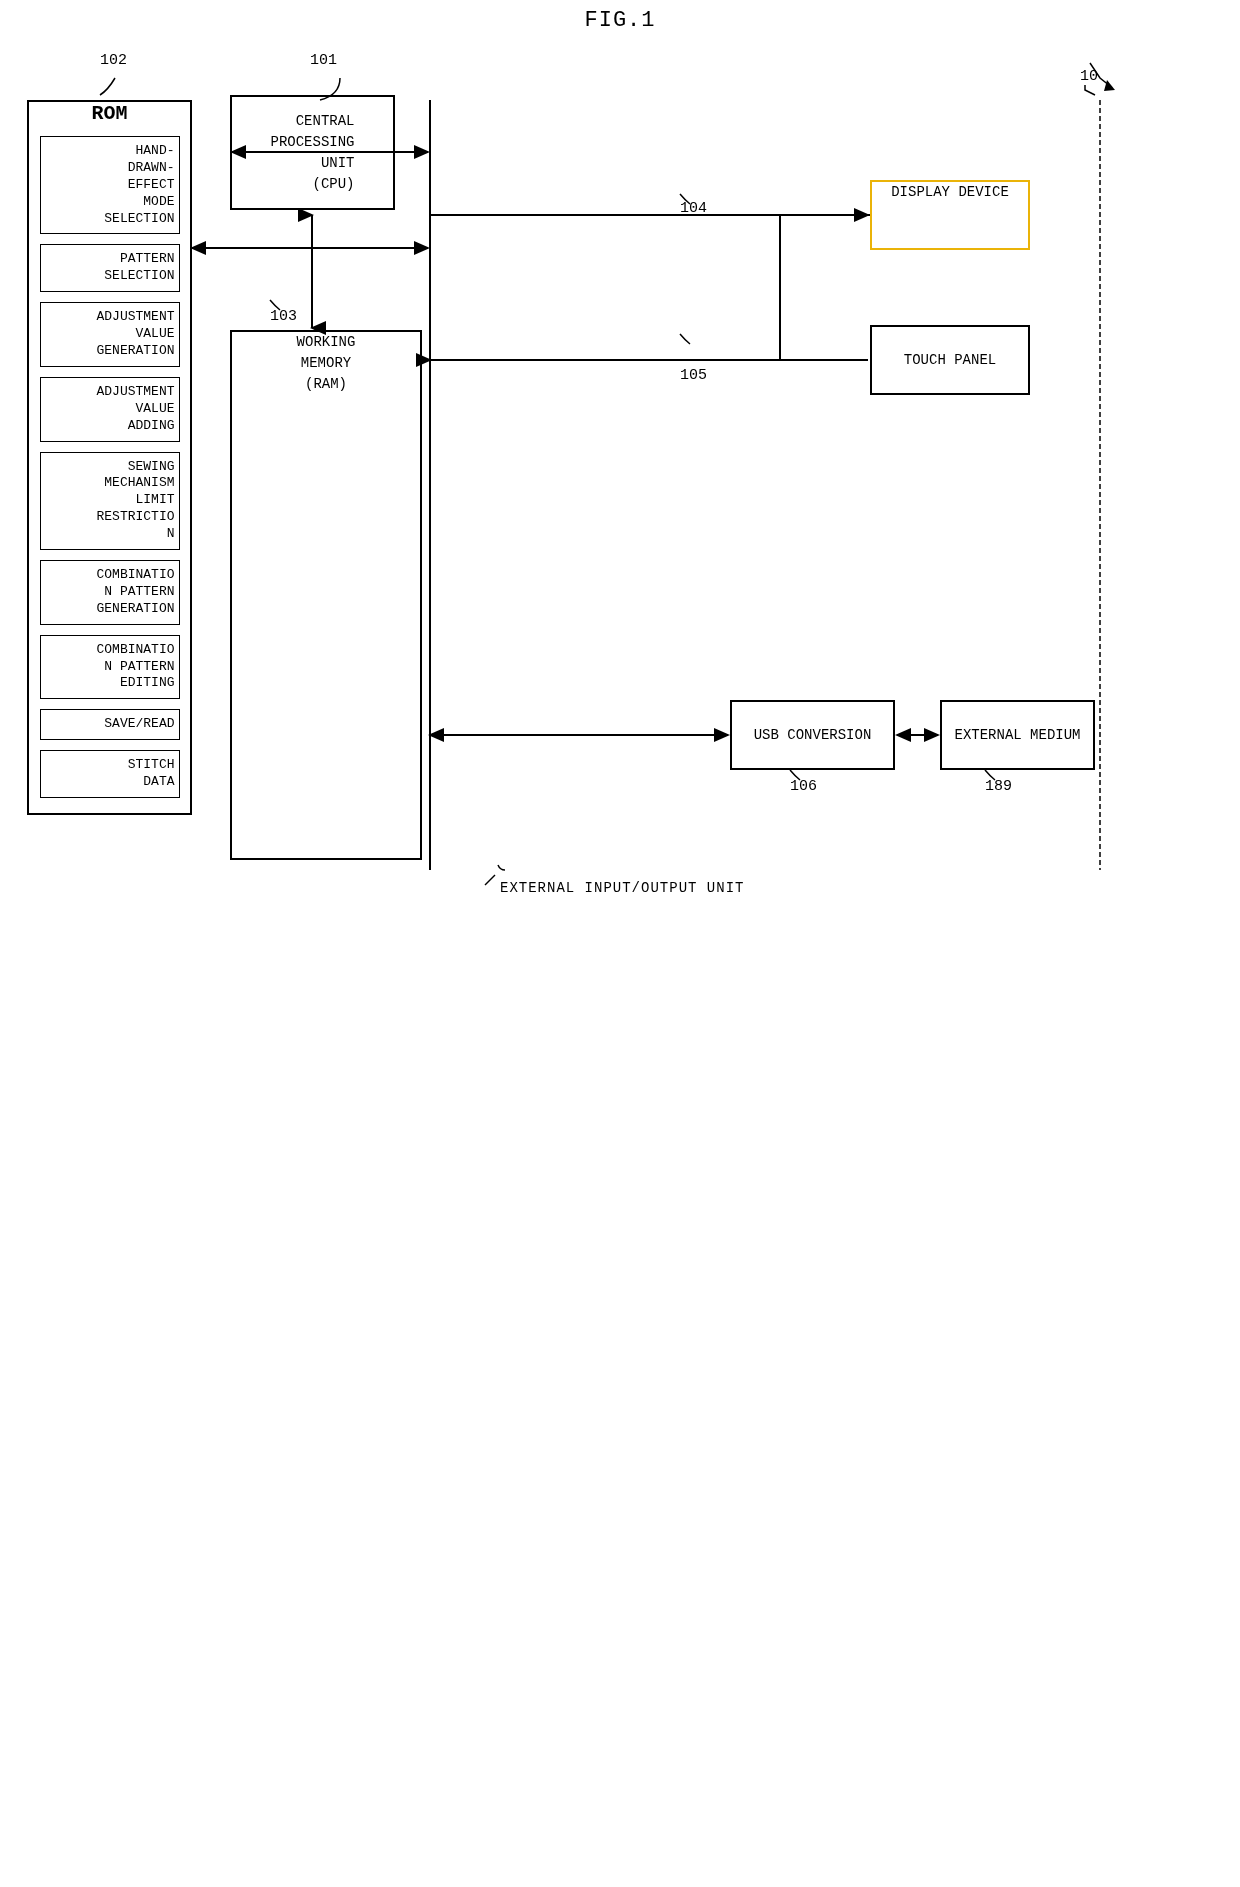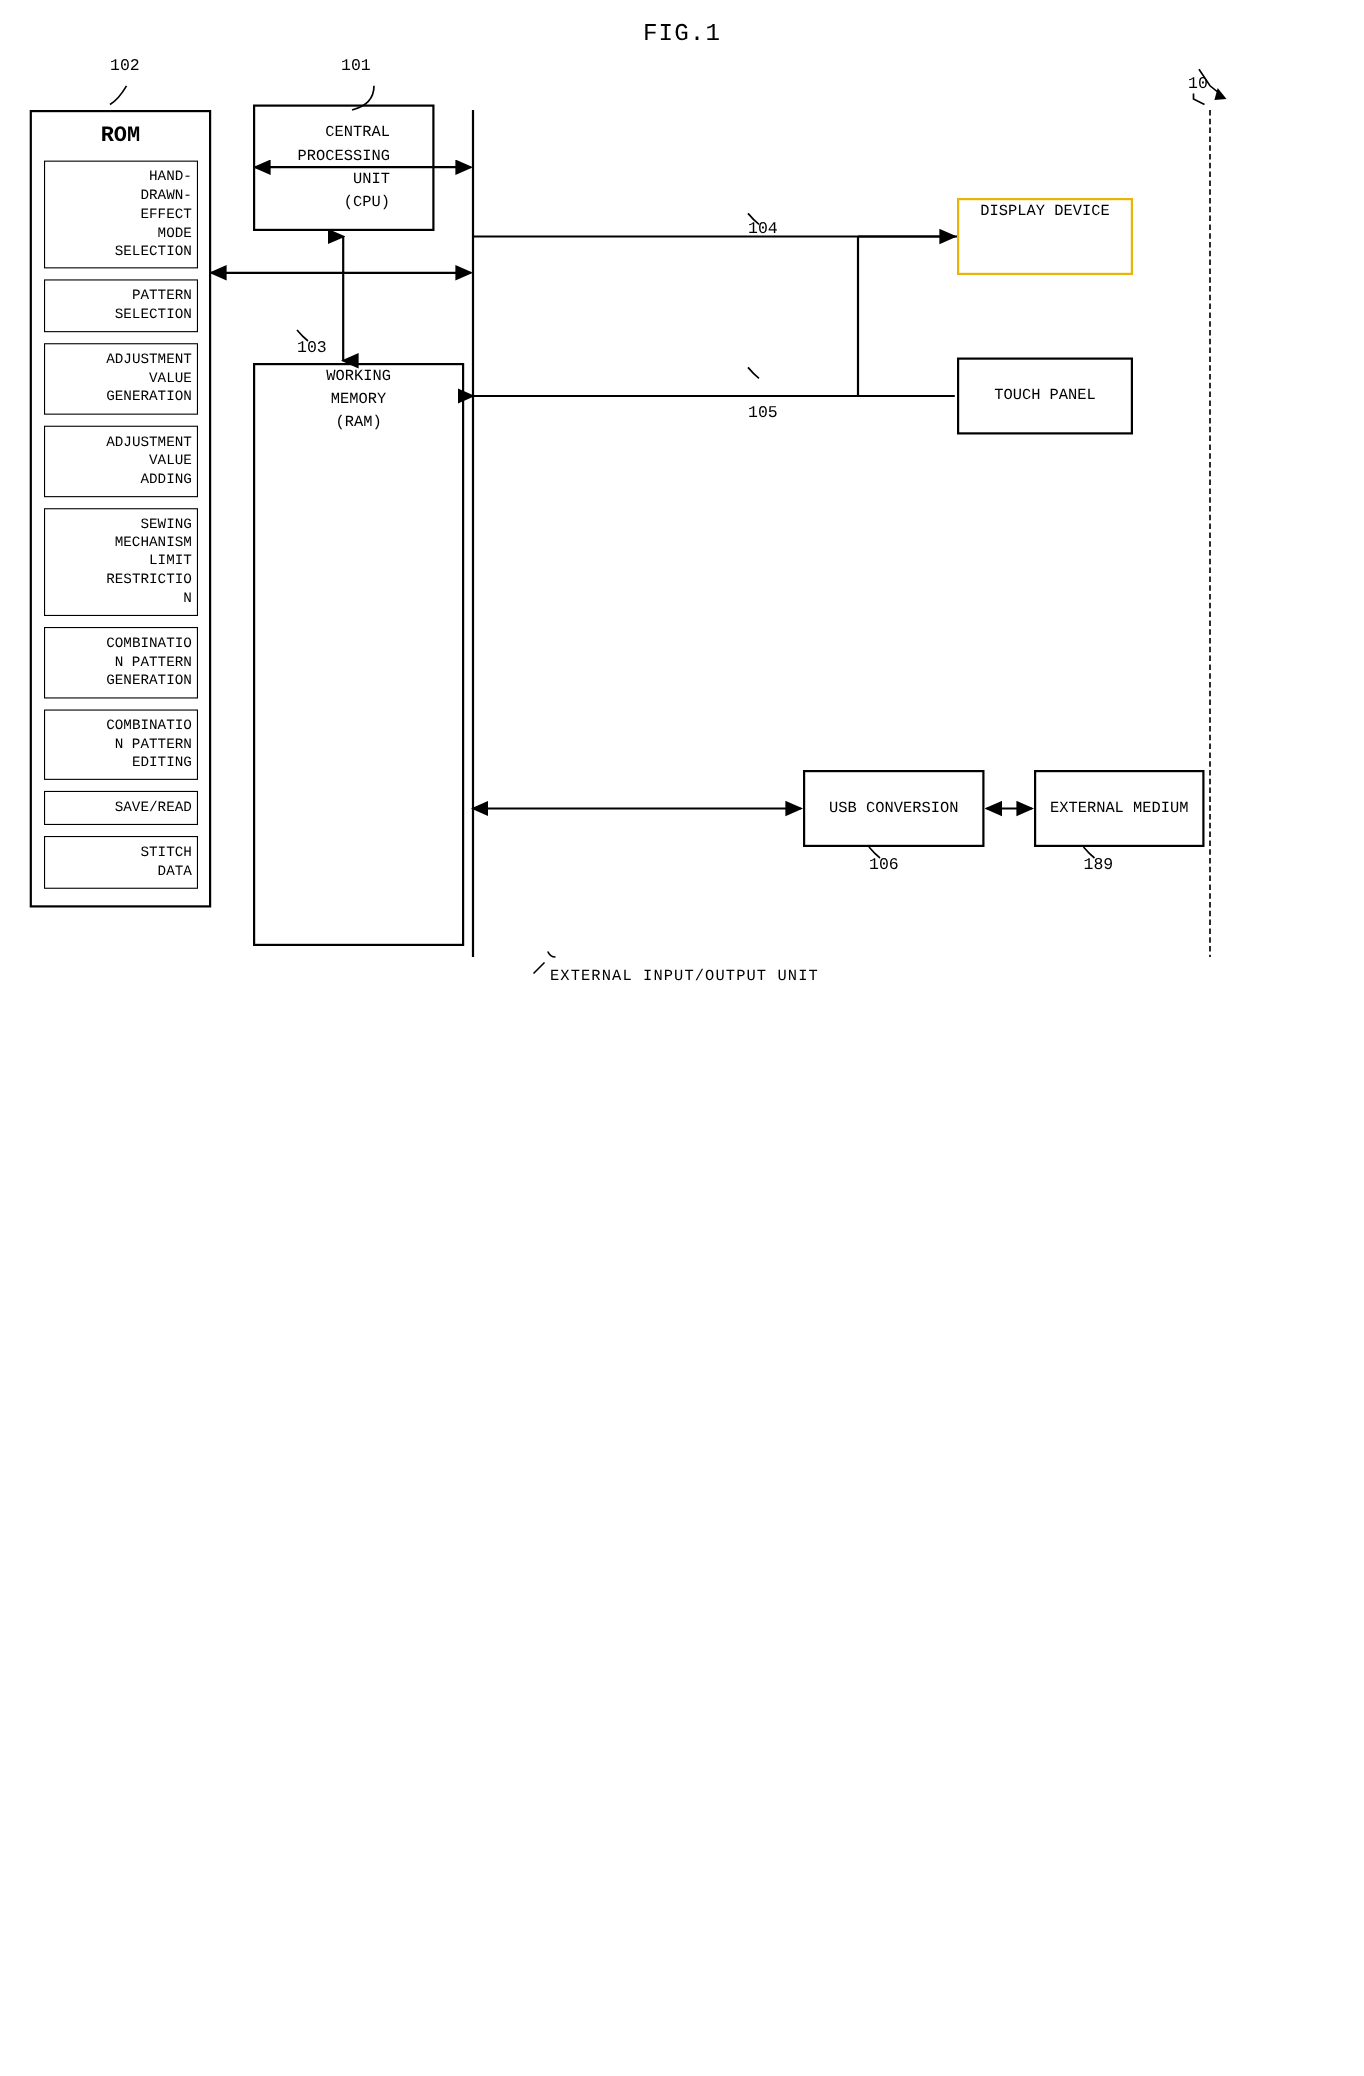--- a/index.html
+++ b/index.html
@@ -8,38 +8,38 @@
       font-family: 'Courier New', Courier, monospace;
       width: 1240px;
       height: 1887px;
       position: relative;
       overflow: hidden;
     }
     .page-title {
       text-align: center;
       font-size: 22px;
       font-weight: normal;
-      padding-top: 18px;
+      padding-top: 8px;
       letter-spacing: 1px;
     }
     
     .rom-container {
       position: absolute;
       left: 27px;
       top: 80px;
       width: 165px;
       border: 2px solid #000;
       display: flex;
       flex-direction: column;
       align-items: center;
     }
     .rom-title {
       font-size: 20px;
       font-weight: bold;
-      padding: 10px 0 6px 0;
+      padding: 0 0 6px 0;
       text-align: center;
     }
     .rom-item {
       border: 1.5px solid #000;
       margin: 5px 10px;
       padding: 6px 4px;
       width: 140px;
       text-align: right;
       font-size: 13px;
       line-height: 1.3;

